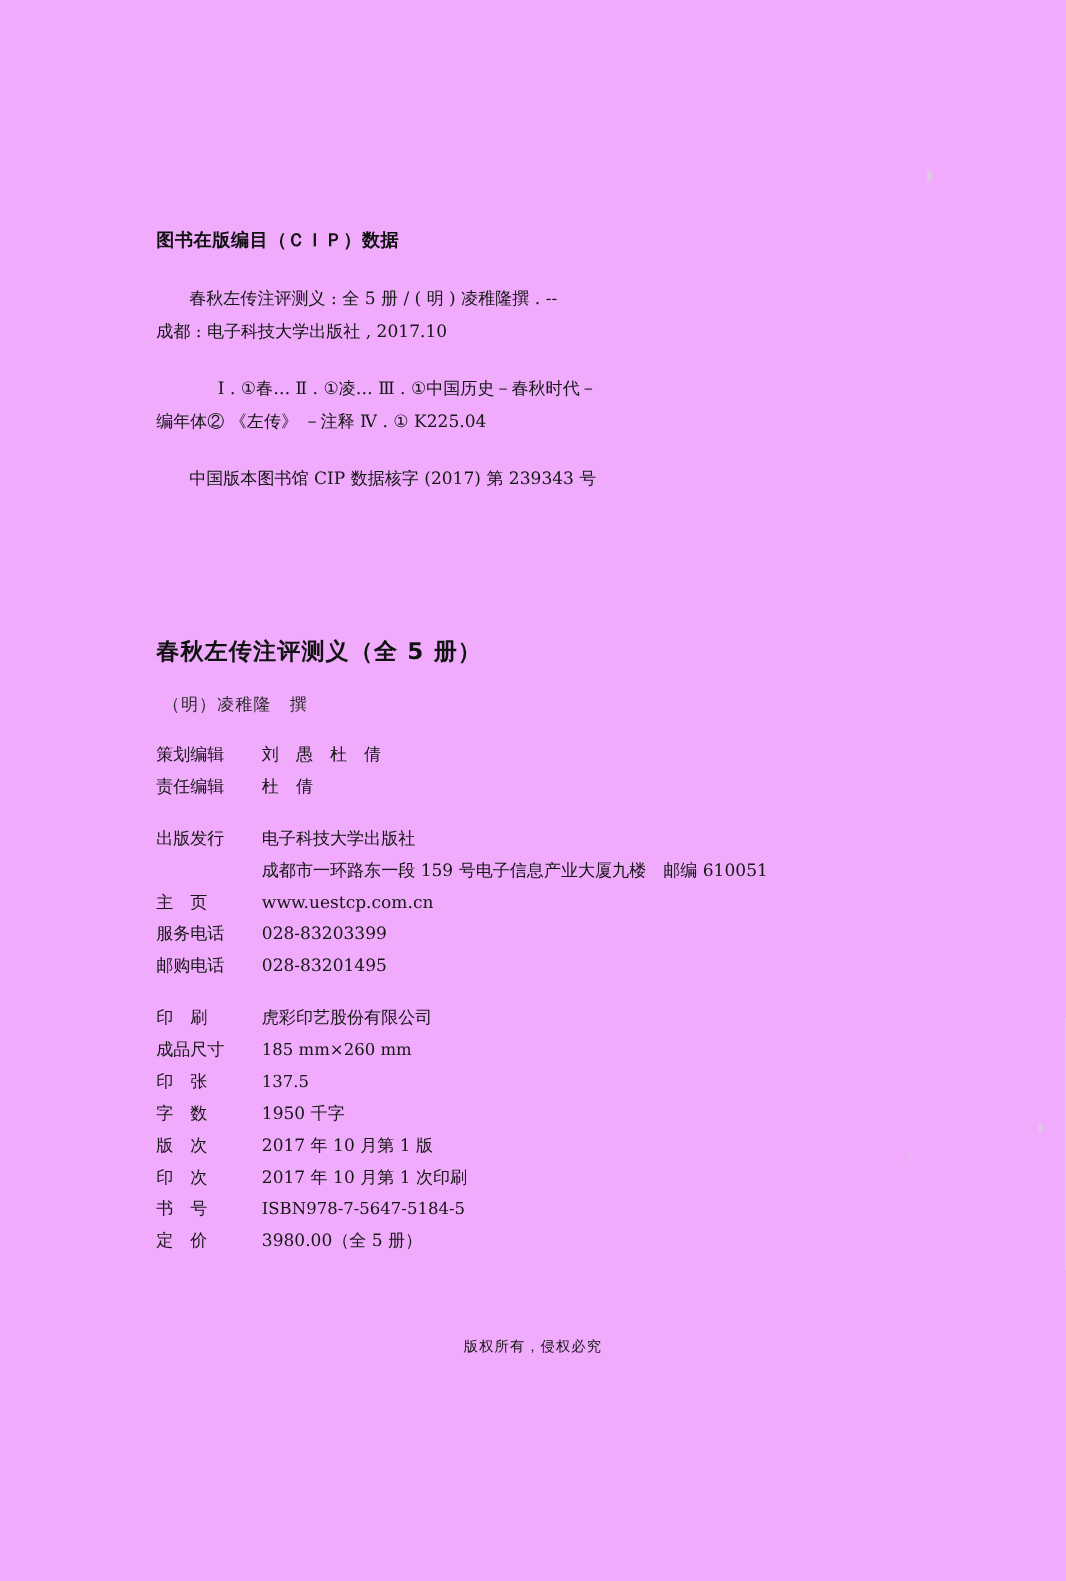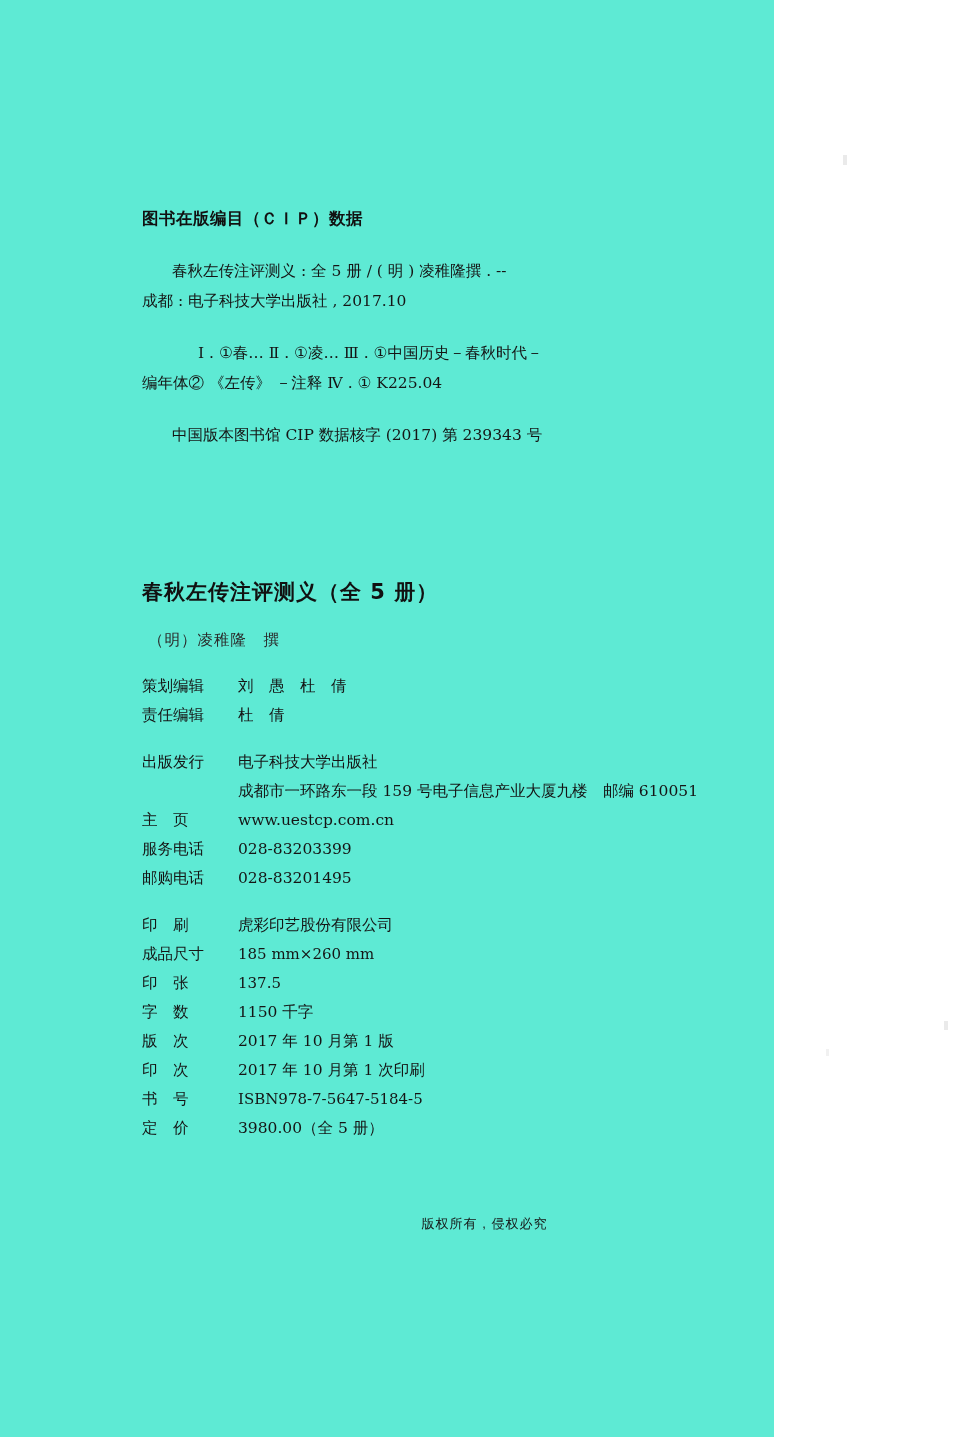--- a/index.html
+++ b/index.html
@@ -11,23 +11,23 @@
     width: 969px;
     height: 1437px;
     position: relative;
     font-family: "DejaVu Sans", "Liberation Sans", sans-serif;
     color: #1a1a1a;
     overflow: hidden;
   }
   .page {
     position: absolute;
     left: 0; top: 0;
-    width: 774px;
+    width: 969px;
     height: 1437px;
-    background: #5eead4;
+    background: #f0abfc;
   }
   
   .speck {
     position: absolute;
     background: #d8d8d8;
     opacity: .55;
   }
 
   .content {
     position: absolute;
@@ -200,21 +200,21 @@
       <div class="val serif-num">185 mm×260 mm</div>
     </div>
 
     <div class="row">
       <div class="lbl">印　张</div>
       <div class="val serif-num">137.5</div>
     </div>
 
     <div class="row">
       <div class="lbl">字　数</div>
-      <div class="val">1150 千字</div>
+      <div class="val">1950 千字</div>
     </div>
 
     <div class="row">
       <div class="lbl">版　次</div>
       <div class="val">2017 年 10 月第 1 版</div>
     </div>
 
     <div class="row">
       <div class="lbl">印　次</div>
       <div class="val">2017 年 10 月第 1 次印刷</div>

